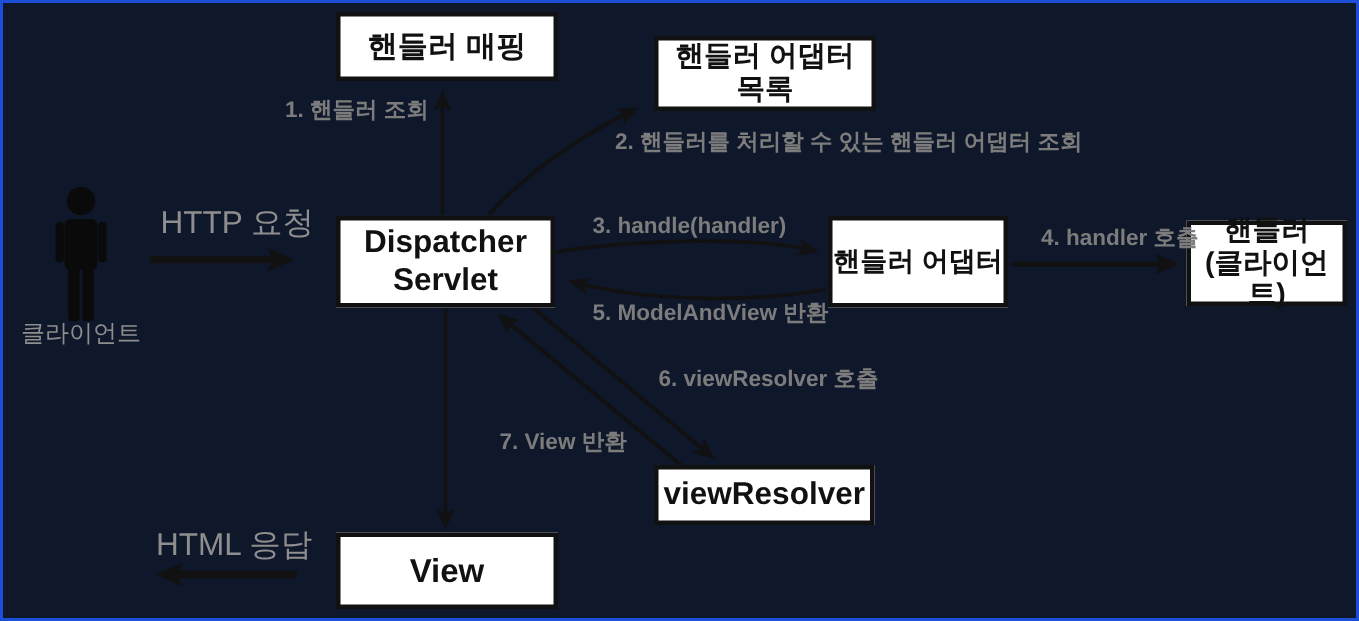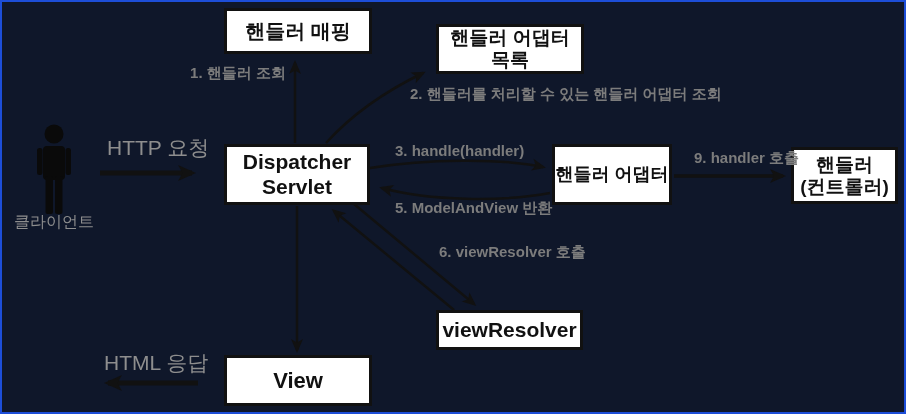--- a/index.html
+++ b/index.html
@@ -84,39 +84,40 @@
 
   <div class="box" style="left:434px;top:22px;width:148px;height:50px;font-size:19px;">핸들러 어댑터
 목록</div>
 
   <div class="box" style="left:222px;top:142px;width:146px;height:61px;font-size:21px;">Dispatcher
 Servlet</div>
 
   <div class="box" style="left:550px;top:142px;width:120px;height:61px;font-size:18px;">핸들러 어댑터</div>
 
   <div class="box" style="left:789px;top:145px;width:107px;height:57px;font-size:19px;">핸들러
-(컨트롤러)</div>
+(클라이언트)</div>
 
   <div class="box" style="left:222px;top:353px;width:148px;height:51px;font-size:22px;">View</div>
 
   <div class="box" style="left:434px;top:308px;width:147px;height:40px;font-size:21px;">viewResolver</div>
 
   <div class="lbl big" style="left:105px;top:132px;width:95px;text-align:left;">HTTP 요청</div>
 
   <div class="lbl big" style="left:6px;top:210px;width:92px;text-align:center;font-size:16px;">클라이언트</div>
 
   <div class="lbl big" style="left:102px;top:347px;width:100px;text-align:left;">HTML 응답</div>
 
   <div class="lbl small" style="left:186px;top:62px;width:100px;text-align:center;">1. 핸들러 조회</div>
 
   <div class="lbl small" style="left:408px;top:83px;">2. 핸들러를 처리할 수 있는 핸들러 어댑터 조회</div>
 
   <div class="lbl small" style="left:393px;top:140px;">3. handle(handler)</div>
 
-  <div class="lbl small" style="left:692px;top:147px;">9. handler 호출</div>
+  <div class="lbl small" style="left:692px;top:147px;">4. handler 호출</div>
 
   <div class="lbl small" style="left:382px;top:197px;margin-left:11px;">5. ModelAndView 반환</div>
 
   <div class="lbl small" style="left:437px;top:241px;">6. viewResolver 호출</div>
 
+  <div class="lbl small" style="left:331px;top:283px;">7. View 반환</div>
 
 
 </div>
 
 </body></html>

